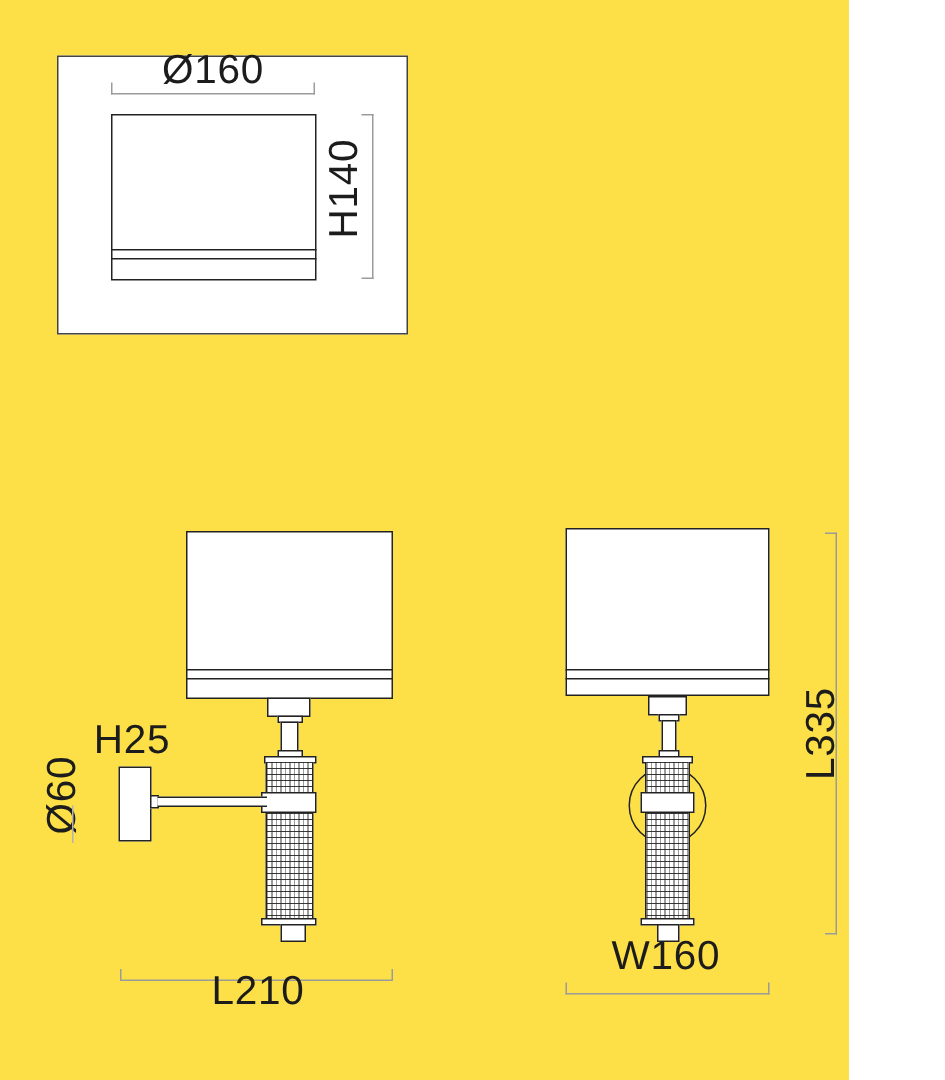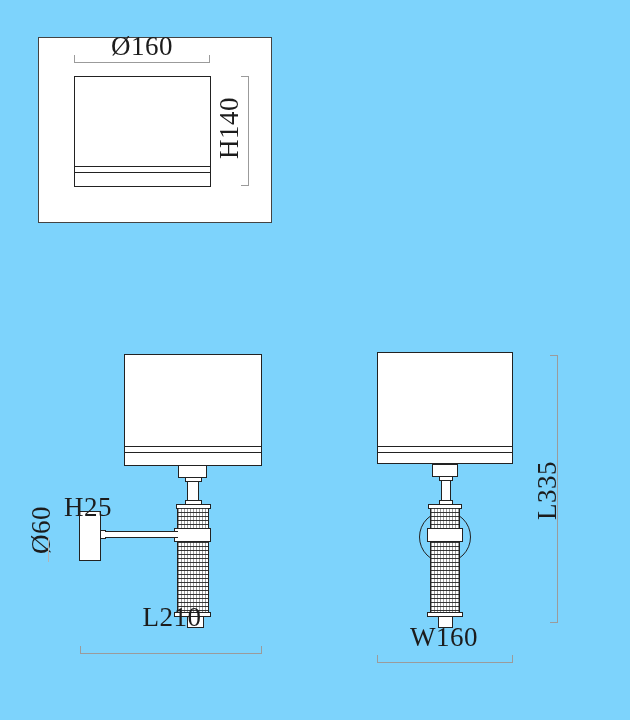--- a/index.html
+++ b/index.html
@@ -1,18 +1,18 @@
 <!DOCTYPE html>
 <html><head>
 <meta charset="utf-8">
 <style>
   html,body{margin:0;padding:0;background:#fff;}
   #canvas{
-    position:relative;width:630px;height:720px;background:#7dd3fc;overflow:hidden;
-    font-family:Liberation Serif, serif;
+    position:relative;width:566px;height:720px;background:#fde047;overflow:hidden;
+    font-family:Liberation Sans, sans-serif;
   }
   #canvas *{box-sizing:border-box;}
   
   .outline{position:absolute;border:1.6px solid #222;background:#fff;}
   .thin-frame{position:absolute;border:1.2px solid #434343;background:#fff;}
   .line-h{position:absolute;height:0;border-top:1.6px solid #222;}
   
   .hdim{position:absolute;height:0;border-top:1px solid #9b9b9b;}
   .hdim::before,.hdim::after{content:"";position:absolute;top:-8px;width:1px;height:8px;background:#9b9b9b;}
   .hdim::before{left:0;}
@@ -76,26 +76,26 @@
     <div class="mesh" style="left:177px;top:508px;width:32px;height:20px;"></div>
     <div class="cap" style="left:174px;top:528px;width:37px;height:14px;"></div>
     <div class="mesh" style="left:177px;top:542px;width:32px;height:70px;"></div>
     <div class="cap" style="left:174px;top:612px;width:37px;height:5px;"></div>
     <div class="cap" style="left:187px;top:616px;width:17px;height:12px;"></div>
 
     <div class="cap" style="left:79px;top:511px;width:22px;height:50px;"></div>
     <div class="cap" style="left:100px;top:530px;width:6px;height:9px;"></div>
     <div class="arm" style="left:105px;top:531px;width:73px;height:7px;"></div>
 
-    <div class="dim-label" style="left:58px;top:494px;width:60px;">H25</div>
+    <div class="dim-label" style="left:58px;top:480px;width:60px;">H25</div>
     <div class="dim-label rot" style="left:13px;top:516px;width:56px;height:28px;line-height:28px;">Ø60</div>
     <div class="vdim-faint" style="left:48px;top:537px;height:25px;"></div>
 
     <div class="hdim" style="left:80px;top:653px;width:182px;"></div>
-    <div class="dim-label" style="left:102px;top:604px;width:140px;">L210</div>
+    <div class="dim-label" style="left:102px;top:647px;width:140px;">L210</div>
   </div>
 
   <div>
 
     <div class="outline" style="left:377px;top:352px;width:136px;height:112px;"></div>
     <div class="line-h" style="left:377px;top:446px;width:136px;"></div>
     <div class="line-h" style="left:377px;top:452px;width:136px;"></div>
 
     <div class="cap above" style="left:432px;top:464px;width:26px;height:13px;"></div>
     <div class="cap above" style="left:439px;top:476px;width:14px;height:5px;"></div>

